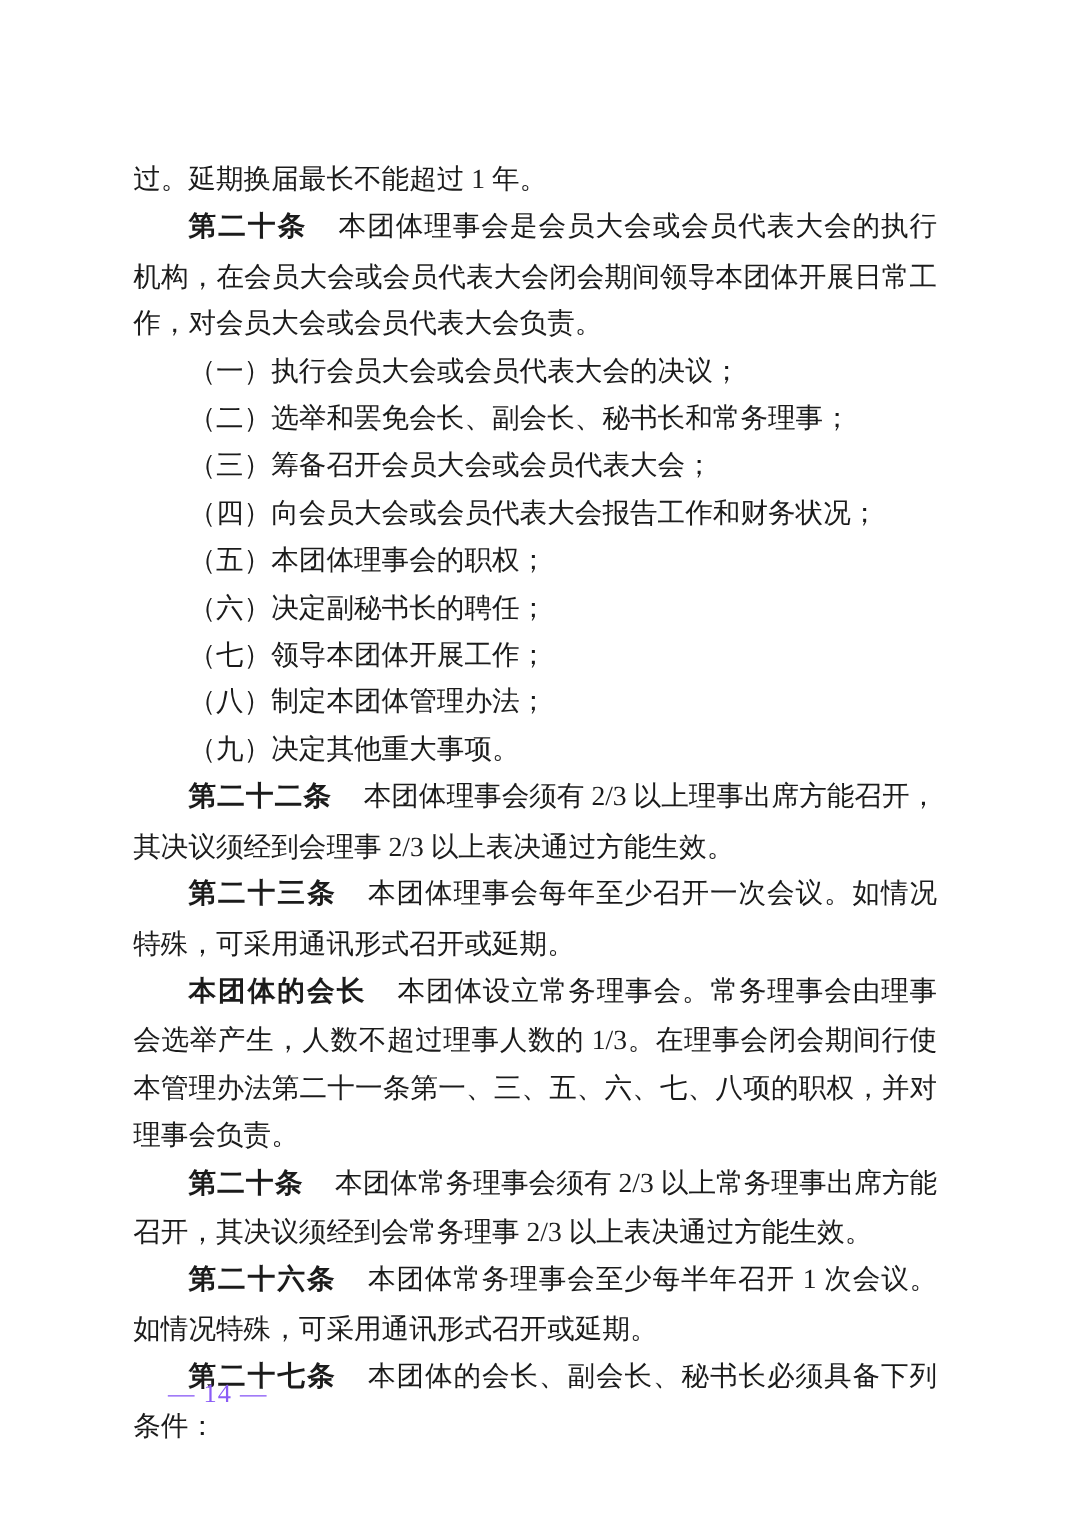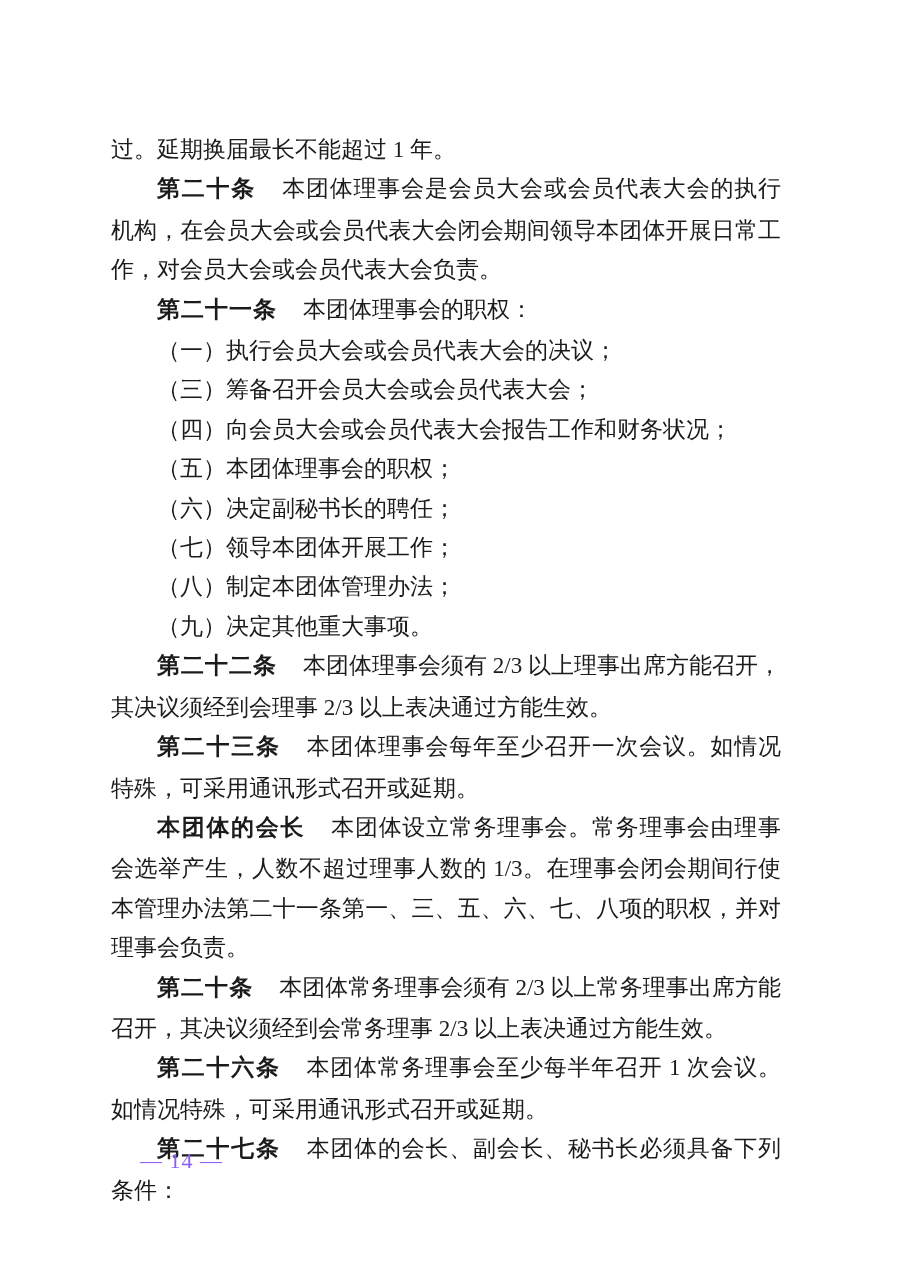--- a/index.html
+++ b/index.html
@@ -49,22 +49,22 @@
     color: #8b5cf6;
   }
 </style>
 </head>
 <body>
 
 <div class="page">
   <main class="content" id="doc-content">
       <p class="para"><span>过。延期换届最长不能超过 1 年。</span></p>
       <p class="para indent"><span class="article-lead">第二十条</span><span>本团体理事会是会员大会或会员代表大会的执行机构，在会员大会或会员代表大会闭会期间领导本团体开展日常工作，对会员大会或会员代表大会负责。</span></p>
-      <p class="para indent"><span class="article-lead">第二十一条</span><span>本团体理事会的职权：</span></p>
       <p class="para indent"><span>（一）执行会员大会或会员代表大会的决议；</span></p>
+      <p class="para indent"><span>（二）选举和罢免会长、副会长、秘书长和常务理事；</span></p>
       <p class="para indent"><span>（三）筹备召开会员大会或会员代表大会；</span></p>
       <p class="para indent"><span>（四）向会员大会或会员代表大会报告工作和财务状况；</span></p>
       <p class="para indent"><span>（五）本团体理事会的职权；</span></p>
       <p class="para indent"><span>（六）决定副秘书长的聘任；</span></p>
       <p class="para indent"><span>（七）领导本团体开展工作；</span></p>
       <p class="para indent"><span>（八）制定本团体管理办法；</span></p>
       <p class="para indent"><span>（九）决定其他重大事项。</span></p>
       <p class="para indent"><span class="article-lead">第二十二条</span><span>本团体理事会须有 2/3 以上理事出席方能召开，其决议须经到会理事 2/3 以上表决通过方能生效。</span></p>
       <p class="para indent"><span class="article-lead">第二十三条</span><span>本团体理事会每年至少召开一次会议。如情况特殊，可采用通讯形式召开或延期。</span></p>
       <p class="para indent"><span class="article-lead">本团体的会长</span><span>本团体设立常务理事会。常务理事会由理事会选举产生，人数不超过理事人数的 1/3。在理事会闭会期间行使本管理办法第二十一条第一、三、五、六、七、八项的职权，并对理事会负责。</span></p>

